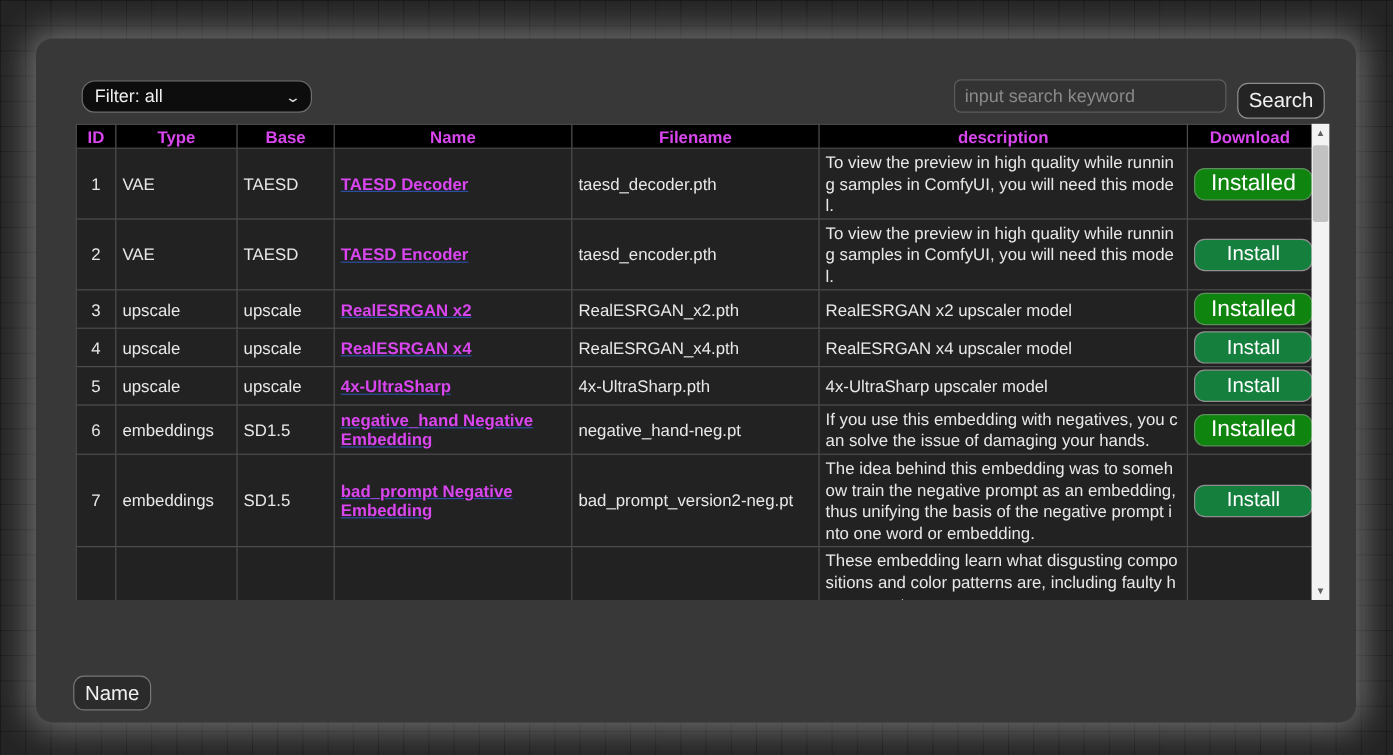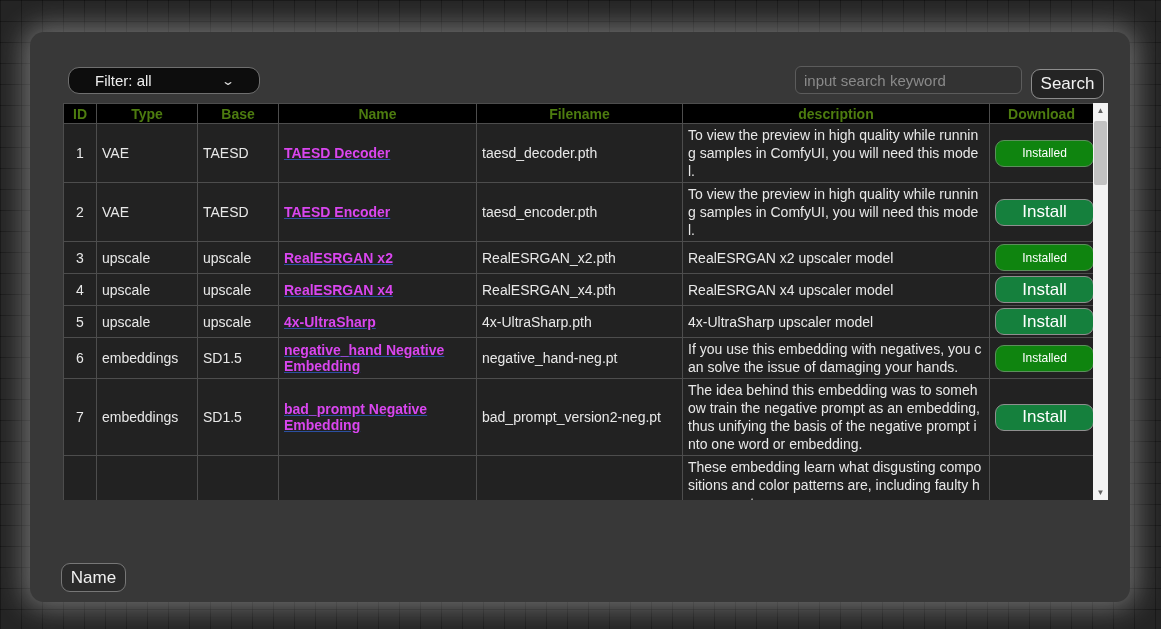--- a/index.html
+++ b/index.html
@@ -25,21 +25,21 @@
 
   
   .filter-select {
     position: absolute; left: 38px; top: 35px;
     width: 192px; height: 27px;
     background: #0d0d0d;
     border: 1px solid #6f6f6f;
     border-radius: 11px;
     color: #eee; font-size: 15px;
     display: flex; align-items: center;
-    padding: 0 26px;
+    padding: 0 10px;
     cursor: pointer;
   }
   .filter-select .chevron {
     margin-left: auto; color: #ddd; font-size: 12px;
     transform: scaleX(1.4);
   }
   .search-input {
     position: absolute; left: 765px; top: 34px;
     width: 227px; height: 28px;
     background: #333333;
@@ -74,21 +74,21 @@
     table-layout: fixed;
     font-size: 14px;
   }
   table.models th, table.models td {
     border: 1px solid #4d4d4d;
     padding: 2px 5px;
     vertical-align: middle;
   }
   table.models th {
     background: #000;
-    color: #4d7c0f;
+    color: #d946ef;
     font-weight: bold;
     height: 20px;
     padding: 1px 4px;
   }
   table.models td { background: #222222; color: #e8e8e8; }
   .col-id { width: 33px; }
   .col-type { width: 101px; }
   .col-base { width: 81px; }
   .col-name { width: 198px; }
   .col-file { width: 206px; }
@@ -105,21 +105,21 @@
   }
   .dl-btn {
     min-width: 99px; height: 27px;
     border-radius: 9px;
     font-size: 17px; color: #fff;
     font-family: "Liberation Sans", sans-serif;
     cursor: pointer;
     padding: 0 12px;
   }
   .dl-btn.install { background: #15803d; border: 1px solid #8f8f8f; }
-  .dl-btn.installed { background: #0f840f; border: 1px solid #5c8f5c; font-size: 12px; }
+  .dl-btn.installed { background: #0f840f; border: 1px solid #5c8f5c; font-size: 19px; }
 
   
   .vscroll {
     position: absolute; right: 0; top: 0;
     width: 15px; height: 397px;
     background: #f3f3f3;
   }
   .vscroll .arrow {
     position: absolute; left: 0; width: 15px; height: 15px;
     color: #606060; font-size: 8px; text-align: center; line-height: 15px;

